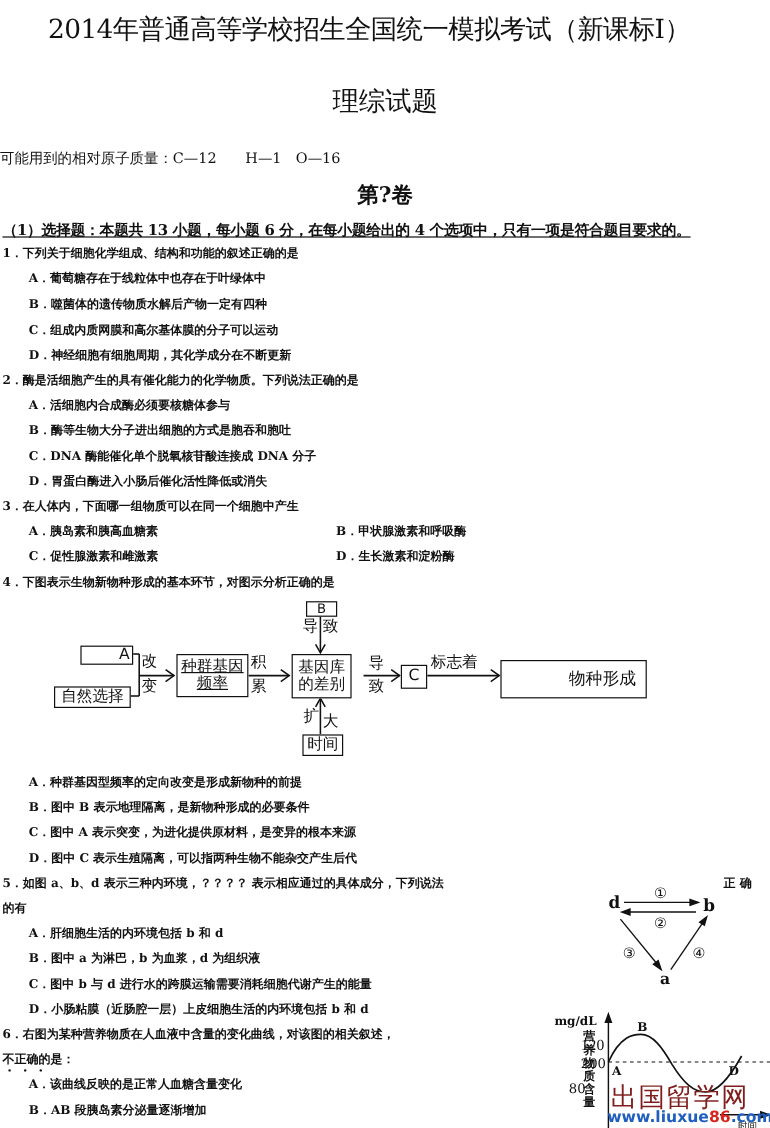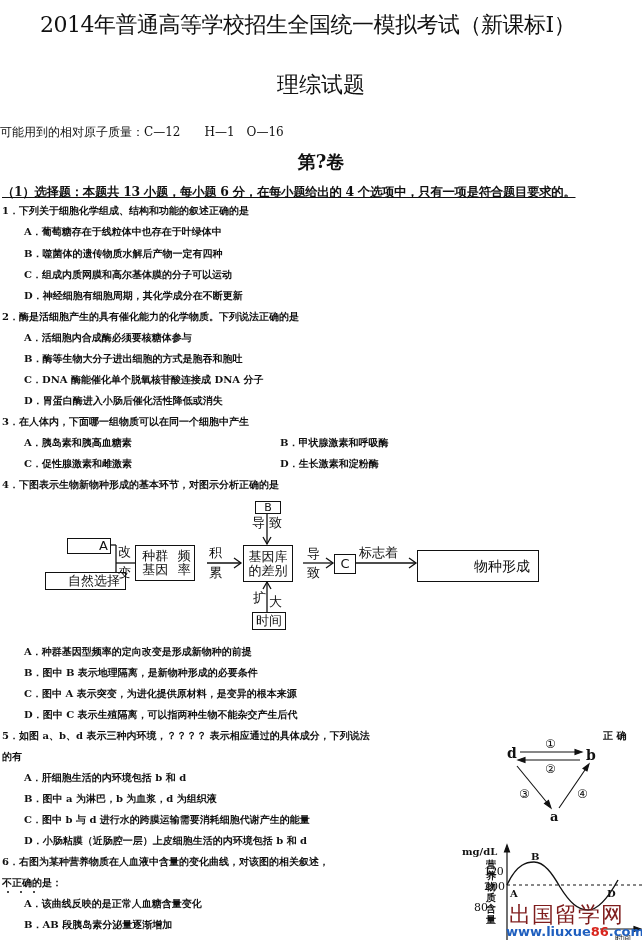--- a/index.html
+++ b/index.html
@@ -74,24 +74,24 @@
       <polyline points="263,589 267,582 271,589"></polyline>
 
       <line x1="303" y1="563" x2="333" y2="563"></line>
       <polyline points="326,558 333,563 326,568"></polyline>
 
       <line x1="356" y1="563" x2="416" y2="563"></line>
       <polyline points="409,558 416,563 409,568"></polyline>
     </g>
   </svg>
   <div class="box" style="left:67px;top:538px;width:40px;height:14px;justify-content:flex-end;padding-right:2px;">A</div>
-  <div class="box" style="left:45px;top:572px;width:62px;height:16px;padding-left:17px;">自然选择</div>
+  <div class="box" style="left:45px;top:572px;width:62px;height:16px;">自然选择</div>
   <div class="dlabel" style="left:118px;top:545px">改</div>
   <div class="dlabel" style="left:118px;top:566px">变</div>
-  <div class="box" style="left:135px;top:545px;width:58px;height:34px;flex-direction:row;">
+  <div class="box" style="left:147px;top:545px;width:58px;height:34px;flex-direction:column;text-decoration:underline;">
     <span>种群基因</span>
     <span>频率</span>
   </div>
   <div class="dlabel" style="left:209px;top:546px">积</div>
   <div class="dlabel" style="left:209px;top:566px">累</div>
   <div class="box" style="left:255px;top:501px;width:24px;height:11px;font-size:11px;">B</div>
   <div class="dlabel" style="left:252px;top:516px">导</div>
   <div class="dlabel" style="left:269px;top:516px">致</div>
   <div class="box" style="left:243px;top:545px;width:48px;height:35px;flex-direction:column;">
     <span>基因库</span>

